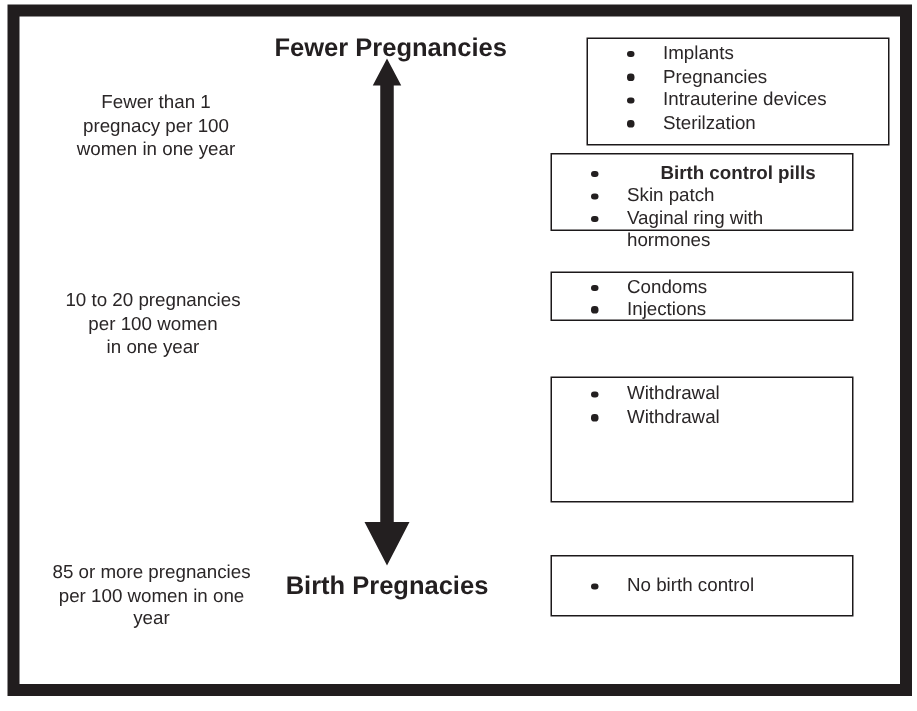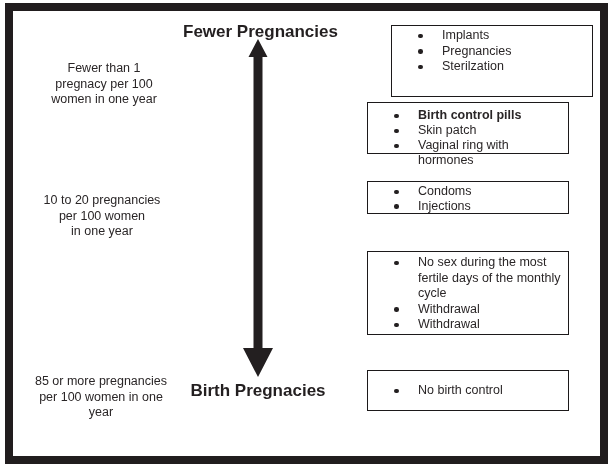--- a/index.html
+++ b/index.html
@@ -67,21 +67,21 @@
     color: #2a2627;
   }
   .method-box li::before {
     content: "";
     position: absolute;
     left: 26px; top: 5.5px;
     width: 4.5px; height: 4.5px;
     border-radius: 50%;
     background: #231f20;
   }
-  .bold { font-weight: bold; color: #231f20; }
+  .bold { font-weight: bold; color: #231f20; text-align: center; }
 
   .box-1 { top: 25px;  height: 72px; padding-top: 2px; margin-left: 24px; }
   .box-2 { top: 102px; height: 52px; padding-top: 5px; }
   .box-2 li { line-height: 15px; }
   .box-3 { top: 181px; height: 33px; padding-top: 2px; }
   .box-3 li { line-height: 14.5px; }
   .box-4 { top: 251px; height: 84px; padding-top: 3px; }
   .box-5 { top: 370px; height: 41px; padding-top: 12px; }
 </style>
 </head>
@@ -106,20 +106,21 @@
 <svg class="arrow-svg" viewBox="0 0 36 346" aria-hidden="true">
   <polygon fill="#231f20" points="18,3 27.5,21 22.5,21 22.5,312 33,312 18,341 3,312 13.5,312 13.5,21 8.5,21"></polygon>
 </svg>
 
 <div class="arrow-label arrow-label-bottom">Birth Pregnacies</div>
 
 <div class="method-box box-1">
   <ul>
     <li>Implants</li>
     <li>Pregnancies</li>
+    <li>Intrauterine devices</li>
     <li>Sterilzation</li>
   </ul>
 </div>
 
 <div class="method-box box-2">
   <ul>
     <li class="bold">Birth control pills</li>
     <li>Skin patch</li>
     <li>Vaginal ring with hormones</li>
   </ul>
@@ -127,23 +128,20 @@
 
 <div class="method-box box-3">
   <ul>
     <li>Condoms</li>
     <li>Injections</li>
   </ul>
 </div>
 
 <div class="method-box box-4">
   <ul>
-    <li>No sex during the most
-fertile days of the monthly
-cycle</li>
     <li>Withdrawal</li>
     <li>Withdrawal</li>
   </ul>
 </div>
 
 <div class="method-box box-5">
   <ul>
     <li>No birth control</li>
   </ul>
 </div>

